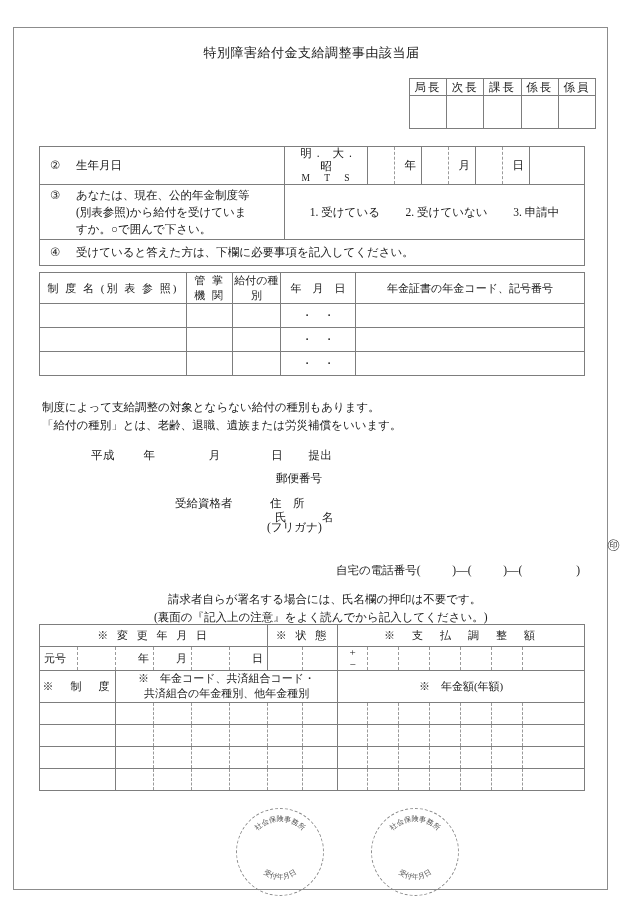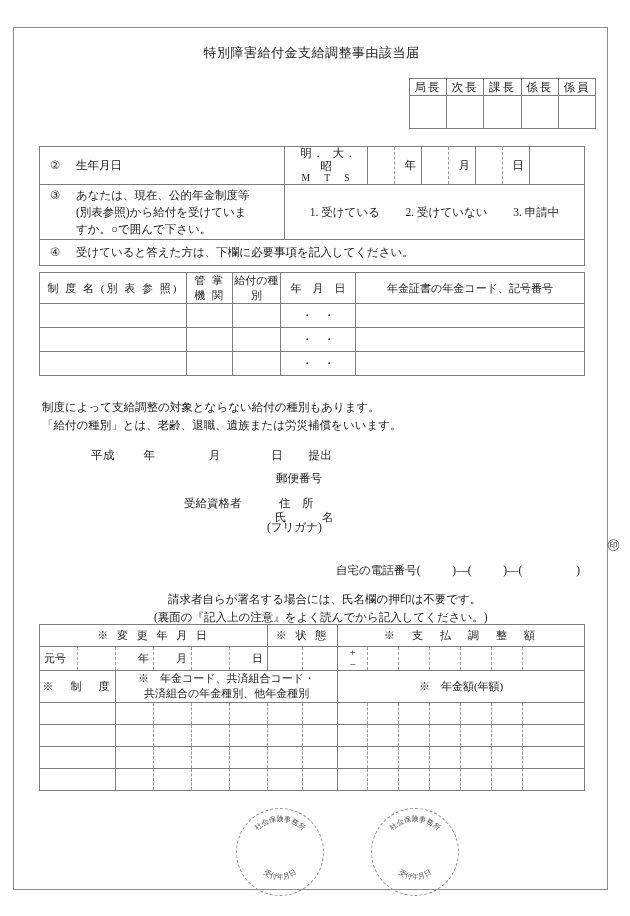--- a/index.html
+++ b/index.html
@@ -116,21 +116,21 @@
     left: 3px;
     font-size: 11.5px;
     line-height: 1.55;
   }
 
   
   .sig { position: absolute; font-size: 11.5px; }
   .sig-date { top: 420px; left: 52px; letter-spacing: 0.5px; }
   .sig-date span { display: inline-block; }
   .sig-zip { top: 443px; left: 237px; }
-  .sig-addr { top: 468px; left: 145px; }
+  .sig-addr { top: 468px; left: 136px; }
   .sig-addr .w1 { display: inline-block; width: 95px; }
   .sig-furi { top: 492px; left: 228px; }
   .sig-name { top: 482px; left: 228px; }
   .sig-name .nm { letter-spacing: 12px; padding-left: 8px; }
   .seal {
     position: absolute;
     top: 508px;
     left: 568px;
     font-size: 13px;
   }

